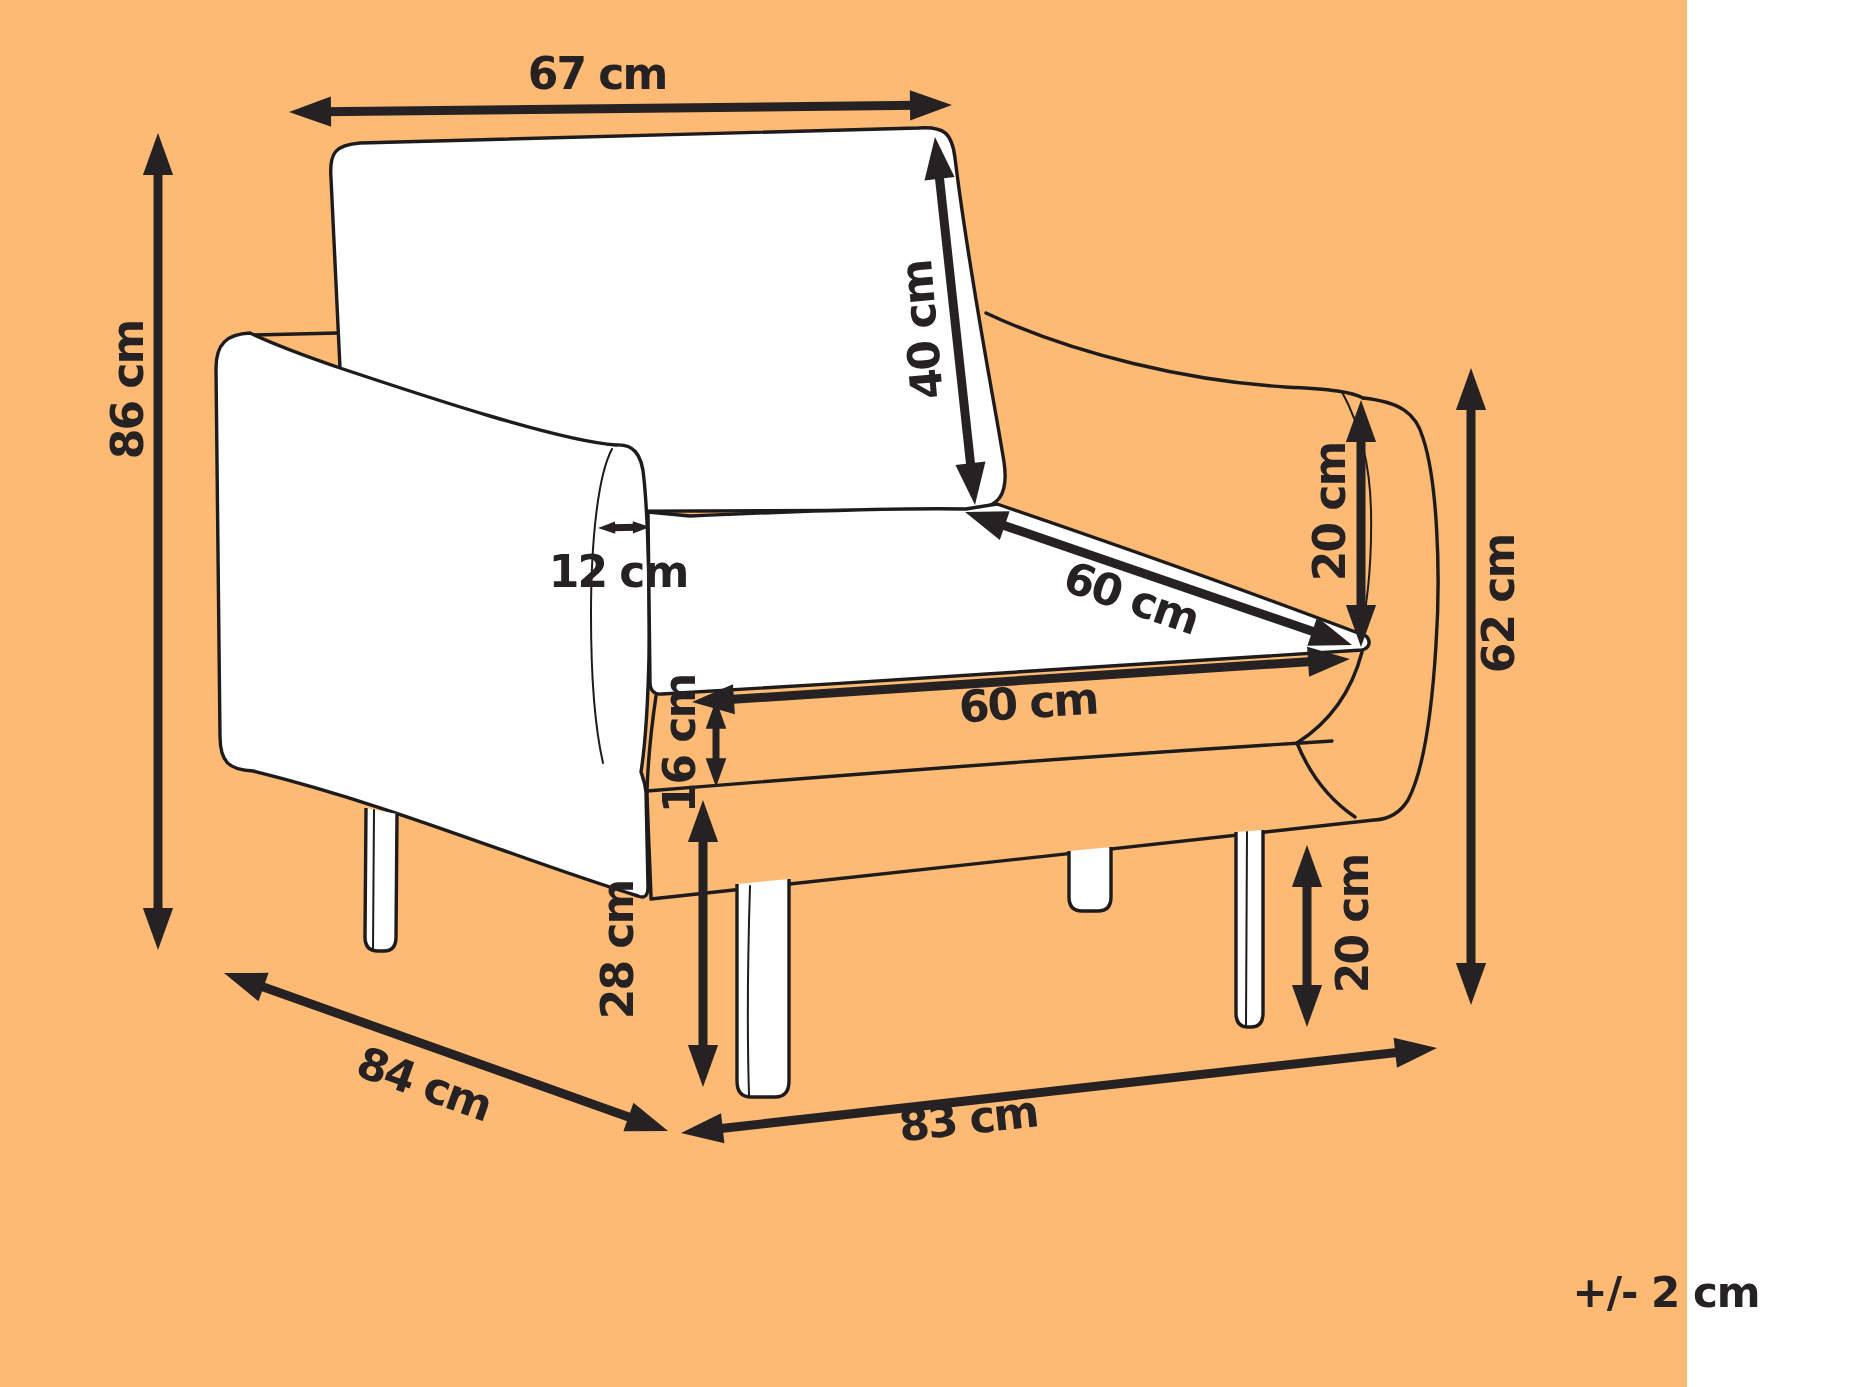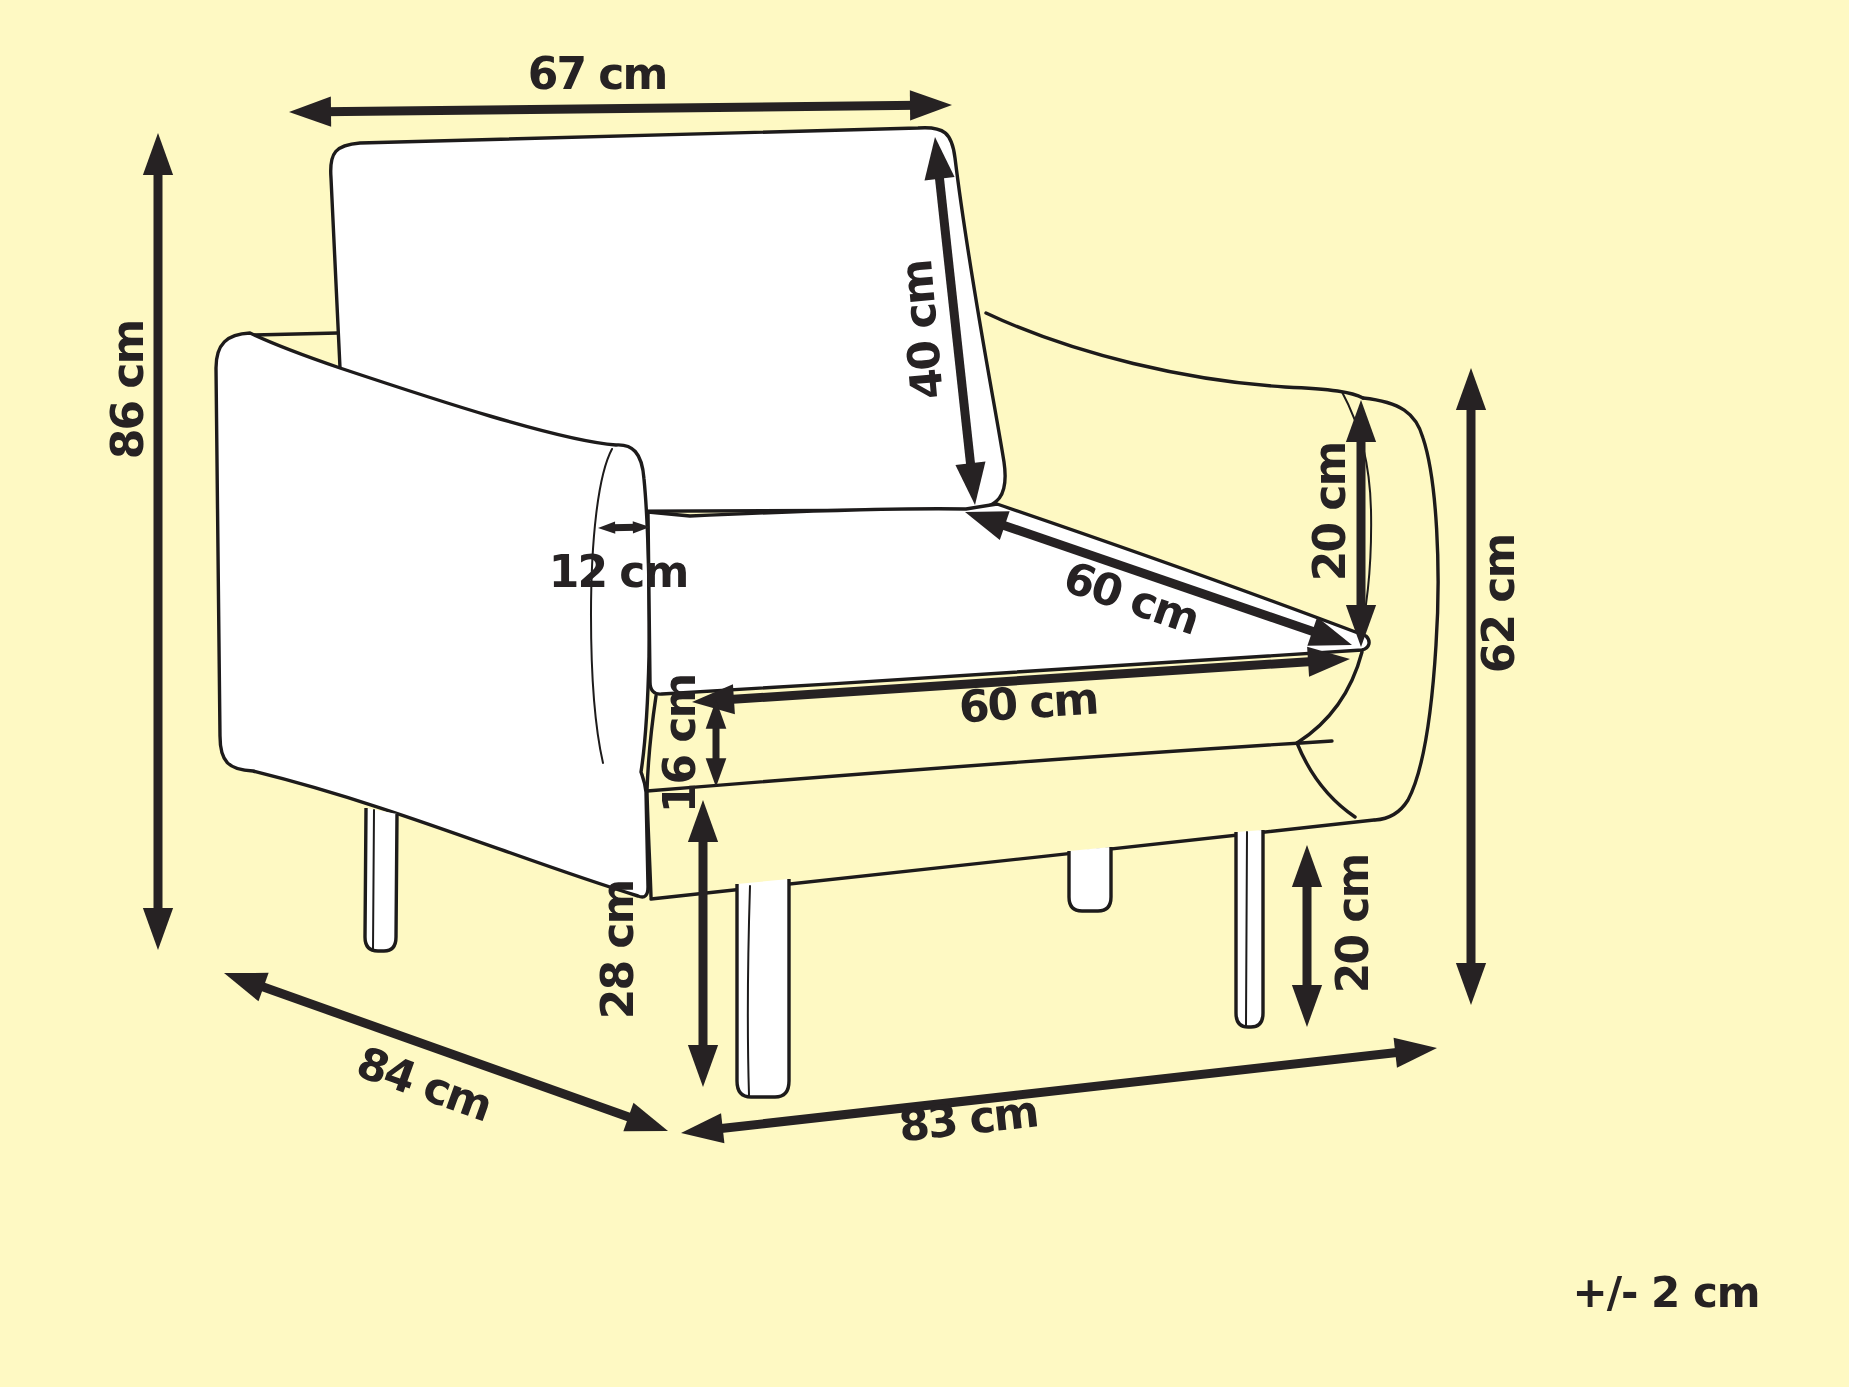--- a/index.html
+++ b/index.html
@@ -1,20 +1,20 @@
 <!DOCTYPE html>
 <html><head>
 <meta charset="utf-8">
 <style>
   html,body{
     margin:0;padding:0;background:#ffffff;
     width:1849px;height:1387px;overflow:hidden;
     font-family:"DejaVu Sans","Liberation Sans",sans-serif;
   }
-  .stage{position:relative;width:1849px;height:1387px;background:#fef9c3;}
+  .stage{position:relative;width:1687px;height:1387px;background:#fdba74;}
   svg{position:absolute;left:0;top:0;}
   .chair-line{fill:none;stroke:#1d1b1b;stroke-width:3.4;stroke-linecap:round;stroke-linejoin:round;}
   .chair-fill{fill:#ffffff;stroke:#1d1b1b;stroke-width:3.4;stroke-linejoin:round;}
   .chair-thin{fill:none;stroke:#1d1b1b;stroke-width:2;stroke-linecap:round;}
   .dim-shaft{stroke:#262223;fill:none;}
   .dim-head{fill:#262223;stroke:none;}
   .dim-label{
     font-family:"DejaVu Sans","Liberation Sans",sans-serif;
     font-weight:bold;font-size:44px;letter-spacing:-2px;fill:#262223;
   }

